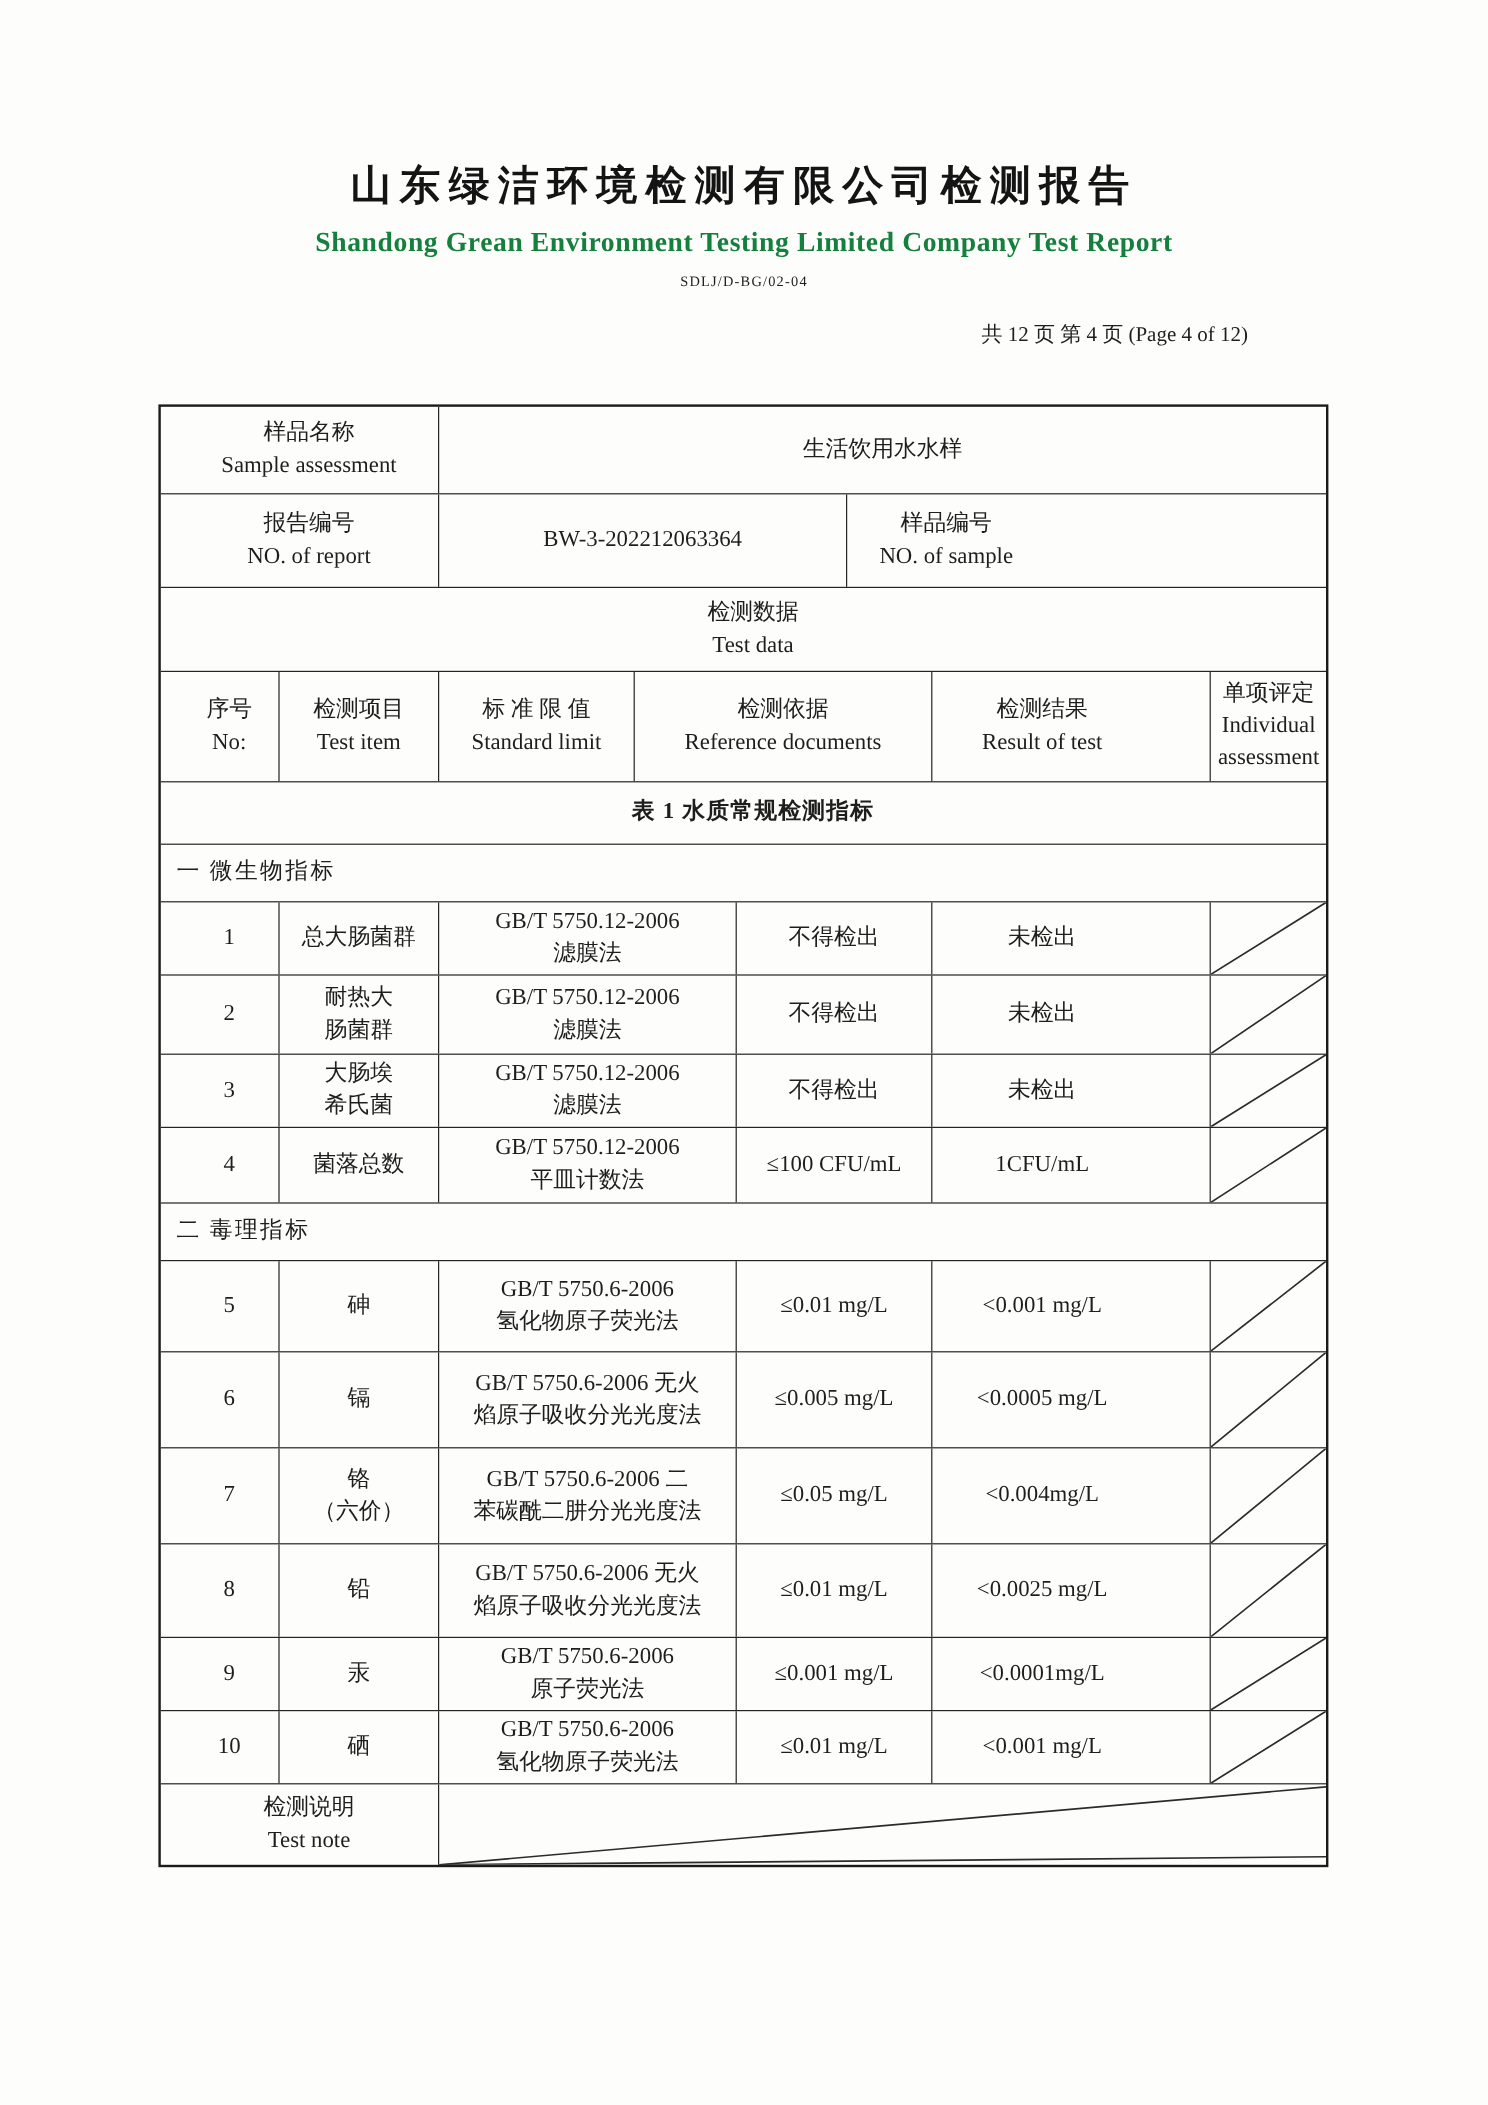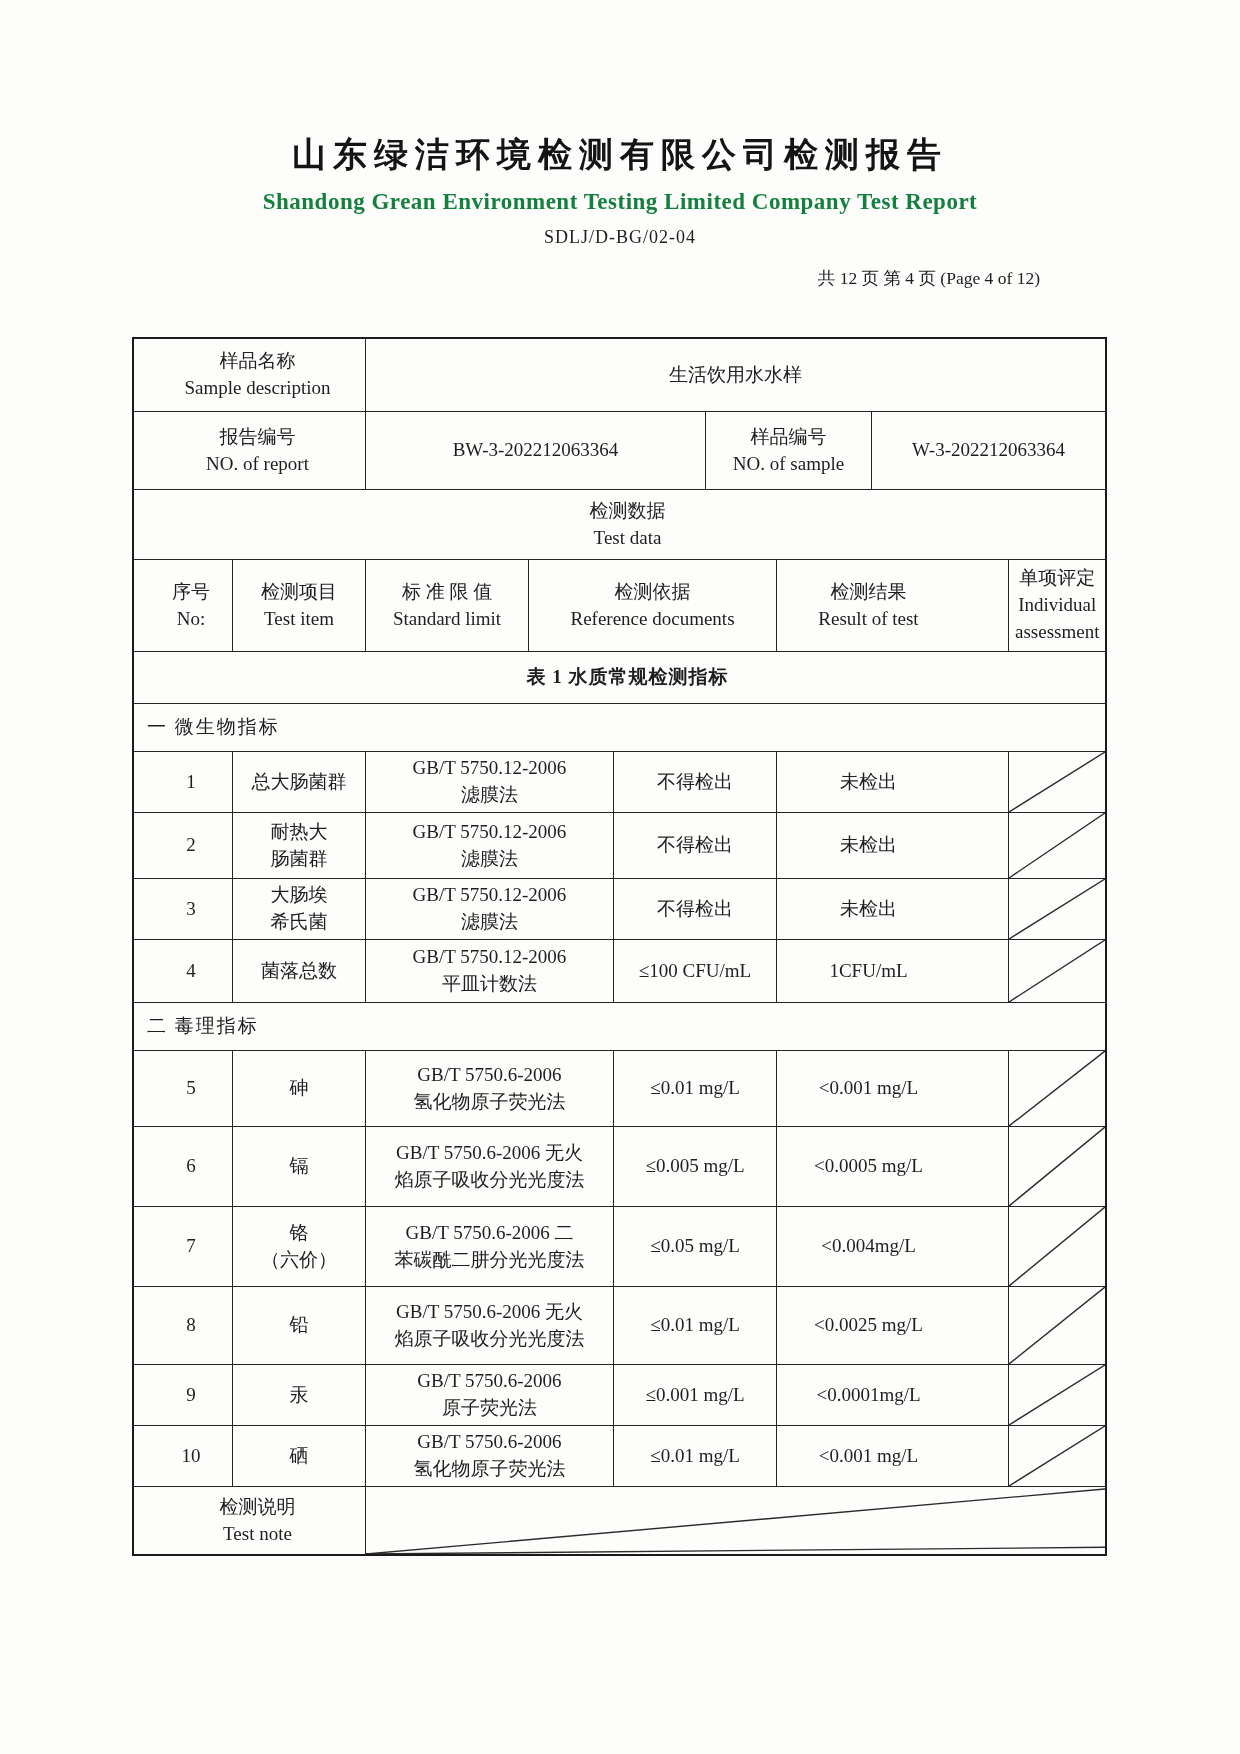--- a/index.html
+++ b/index.html
@@ -8,21 +8,21 @@
          font-family: "Liberation Serif", "DejaVu Serif", serif; color: #1e1e1e; }
   .page { position: absolute; inset: 0; background: #fdfdfc; overflow: hidden; }
 
   .title-cn { position: absolute; top: 132px; left: 0; width: 100%;
               text-align: center; font-size: 34px; font-weight: bold;
               letter-spacing: 7px; color: #141414; }
   .title-en { position: absolute; top: 189px; left: 0; width: 100%;
               text-align: center; font-size: 23px; font-weight: bold;
               letter-spacing: 0.5px; color: #15803d; }
   .doc-code { position: absolute; top: 227px; left: 0; width: 100%;
-              text-align: center; font-size: 18px; letter-spacing: 1px; }
+              text-align: center; font-size: 12px; letter-spacing: 1px; }
   .page-info { position: absolute; top: 266px; left: 0; width: 1040px;
                text-align: right; font-size: 17.5px; }
 
   .report-table { position: absolute; left: 132px; top: 337px; width: 975px;
                   border: 2.5px solid #1b1b1b; font-size: 19px; }
   .trow { display: flex; border-top: 1.6px solid #242424; width: 100%; }
   .trow.first { border-top: none; }
   .td { border-left: 1.6px solid #242424; display: flex; flex-direction: column;
         justify-content: center; align-items: center; text-align: center;
         padding: 3px 6px; line-height: 1.42; position: relative; }
@@ -64,41 +64,38 @@
   <div class="title-cn">山东绿洁环境检测有限公司检测报告</div>
   <div class="title-en">Shandong Grean Environment Testing Limited Company Test Report</div>
   <div class="doc-code">SDLJ/D-BG/02-04</div>
   <div class="page-info">共 12 页  第 4 页  (Page 4 of 12)</div>
 
   <div class="report-table">
 
     <div class="trow r-sample first">
       <div class="td cw-label">
         <span>样品名称</span>
-        <span>Sample description</span>
+        <span>Sample assessment</span>
       </div>
       <div class="td flex1">
         <span>生活饮用水水样</span>
       </div>
     </div>
 
     <div class="trow r-report">
       <div class="td cw-label">
         <span>报告编号</span>
         <span>NO. of report</span>
       </div>
       <div class="td cw-bw">
         <span class="nowrap">BW-3-202212063364</span>
       </div>
       <div class="td cw-sno">
         <span>样品编号</span>
         <span>NO. of sample</span>
-      </div>
-      <div class="td flex1">
-        <span class="nowrap">W-3-202212063364</span>
       </div>
     </div>
 
     <div class="trow r-testdata">
       <div class="td flex1">
         <span>检测数据</span>
         <span>Test data</span>
       </div>
     </div>
 

